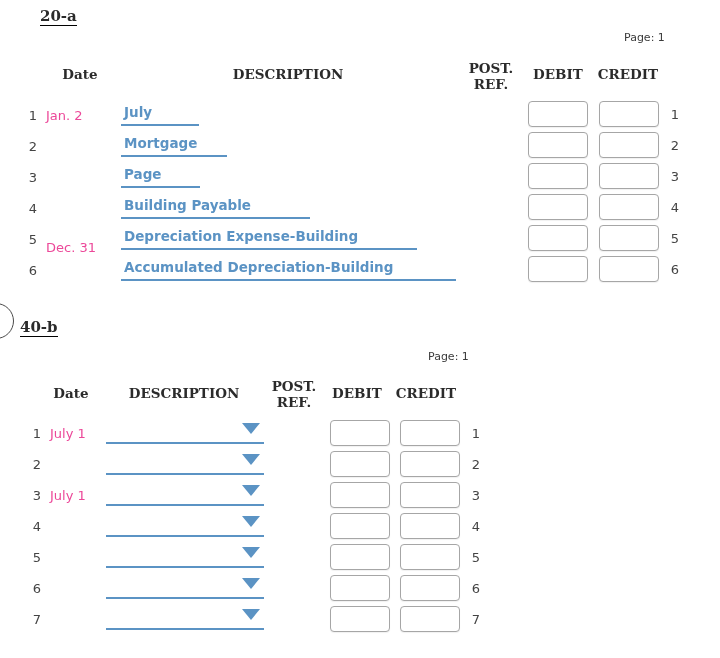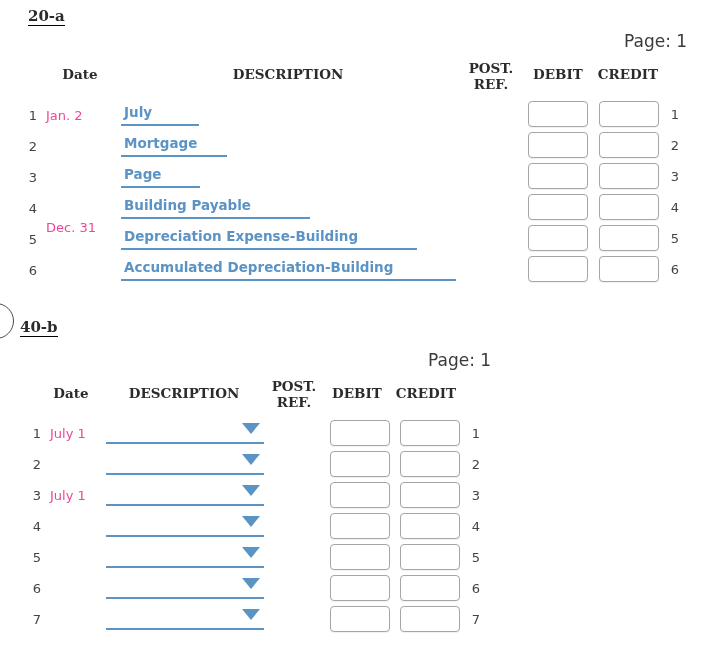--- a/index.html
+++ b/index.html
@@ -38,21 +38,21 @@
     top: 303px;
     width: 34px;
     height: 34px;
     border: 1.6px solid #4a4a4a;
     border-radius: 50%;
     background: transparent;
   }
 
   
   .page-label {
-    font-size: 17px;
+    font-size: 11px;
     color: #3b3b3b;
     font-family: "DejaVu Sans", "Liberation Sans", sans-serif;
     white-space: nowrap;
   }
 
   
   .col-head {
     font-family: "DejaVu Serif", "Liberation Serif", serif;
     font-weight: bold;
     font-size: 13.5px;
@@ -125,21 +125,21 @@
     background: #ffffff;
     border: 1px solid #a6a6a6;
     border-radius: 4px;
     box-sizing: border-box;
     box-shadow: 0 1px 1px rgba(0,0,0,0.06);
   }
 </style>
 </head>
 <body>
 
-<div class="abs section-label" style="left:28px; top:8px;">20-a</div>
+<div class="abs section-label" style="left:40px; top:8px;">20-a</div>
 
 <div class="abs page-label" style="left:624px; top:31px;">Page: 1</div>
 
 <div class="abs col-head" style="left:40px; top:67px; width:80px;">Date</div>
 <div class="abs col-head" style="left:210px; top:67px; width:156px;">DESCRIPTION</div>
 <div class="abs col-head two-line" style="left:455px; top:60px; width:72px;">
   <div>POST.</div>
   <div>REF.</div>
 </div>
 <div class="abs col-head" style="left:527px; top:67px; width:62px;">DEBIT</div>
@@ -171,21 +171,21 @@
 
 <div class="abs row-num" style="left:26px; top:201px; width:14px;">4</div>
 <div class="abs date-cell" style="left:46px; top:201px;"></div>
 <div class="abs desc-blue" style="left:124px; top:198px;">Building Payable</div>
 <div class="desc-underline" style="left:121px; top:217px; width:189px;"></div>
 <div class="entry-box" style="left:528px; top:194px; width:60px; height:26px;"></div>
 <div class="entry-box" style="left:599px; top:194px; width:60px; height:26px;"></div>
 <div class="abs row-num" style="left:668px; top:200px; width:14px;">4</div>
 
 <div class="abs row-num" style="left:26px; top:232px; width:14px;">5</div>
-<div class="abs date-cell" style="left:46px; top:220px;">Dec. 31</div>
+<div class="abs date-cell" style="left:46px; top:240px;">Dec. 31</div>
 <div class="abs desc-blue" style="left:124px; top:229px;">Depreciation Expense-Building</div>
 <div class="desc-underline" style="left:121px; top:248px; width:296px;"></div>
 <div class="entry-box" style="left:528px; top:225px; width:60px; height:26px;"></div>
 <div class="entry-box" style="left:599px; top:225px; width:60px; height:26px;"></div>
 <div class="abs row-num" style="left:668px; top:231px; width:14px;">5</div>
 
 <div class="abs row-num" style="left:26px; top:263px; width:14px;">6</div>
 <div class="abs date-cell" style="left:46px; top:263px;"></div>
 <div class="abs desc-blue" style="left:124px; top:260px;">Accumulated Depreciation-Building</div>
 <div class="desc-underline" style="left:121px; top:279px; width:335px;"></div>

